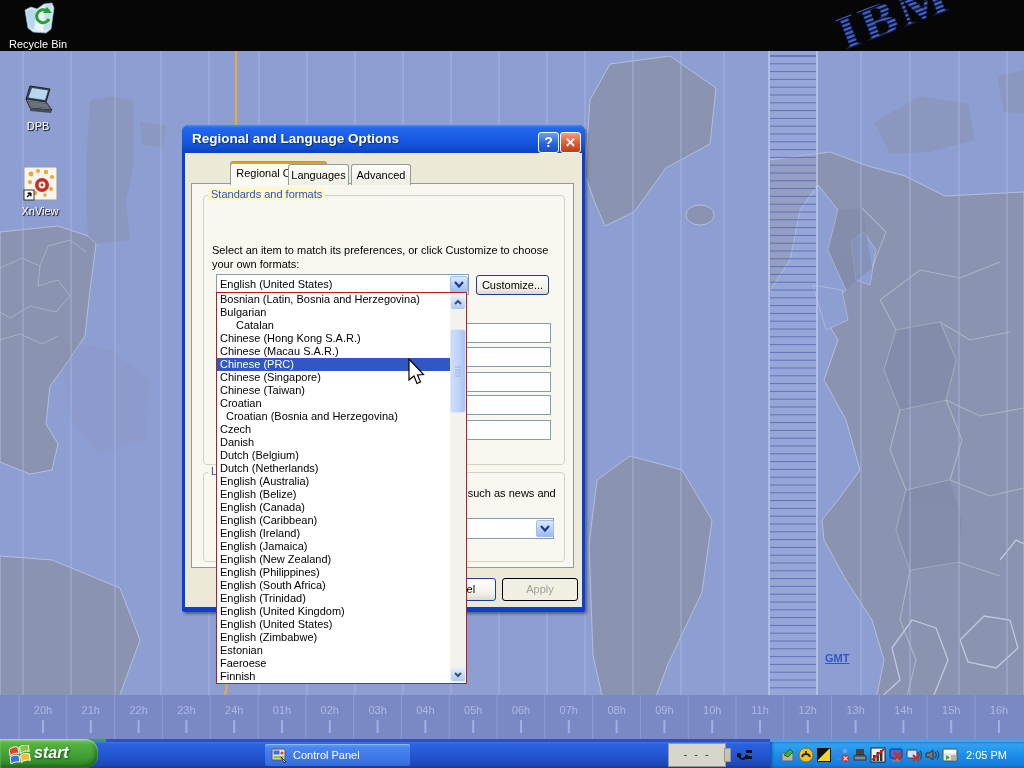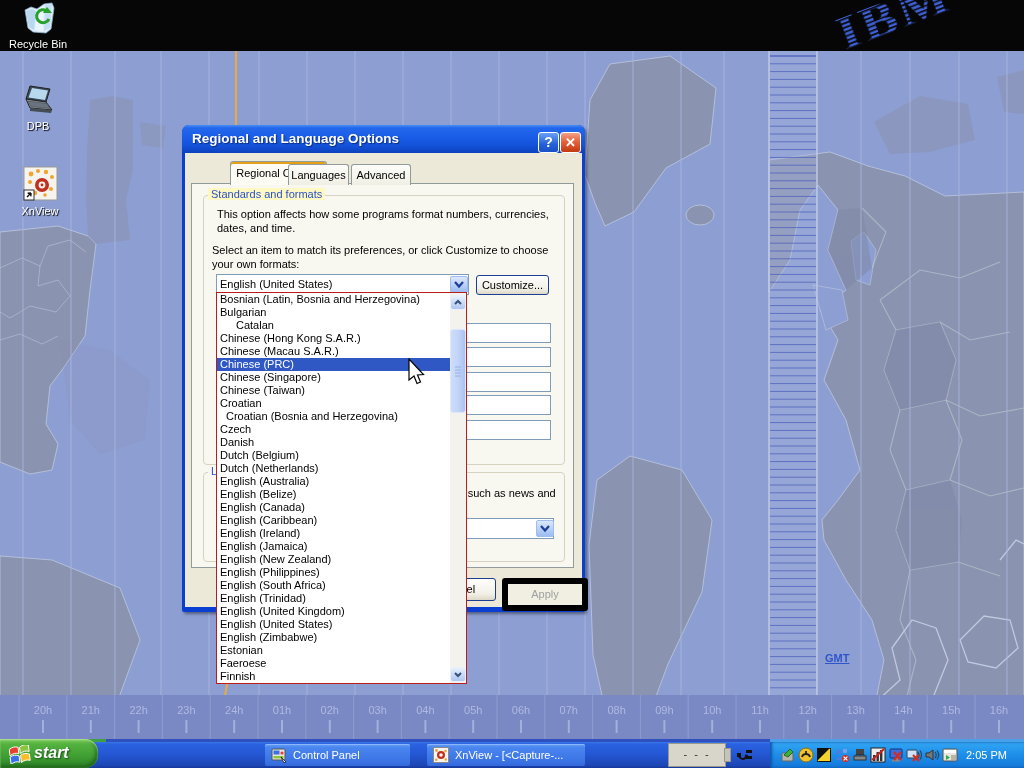--- a/index.html
+++ b/index.html
@@ -325,21 +325,20 @@
 
   <div class="abs" style="left:9px;top:36px;width:95px;height:23px;background:#fcfbf4;border:1px solid #919b9c;border-bottom:none;border-radius:3px 3px 0 0;box-shadow:inset 0 2px 0 #e5a01a;font-size:11px;text-align:center;line-height:23px;color:#000;z-index:3;margin-left:39px;">Regional Options</div>
   <div class="abs" style="left:106px;top:39px;width:59px;height:20px;background:linear-gradient(180deg,#fdfdfa,#f0efe4);border:1px solid #919b9c;border-bottom:none;border-radius:3px 3px 0 0;font-size:11px;text-align:center;line-height:20px;color:#000;z-index:3;">Languages</div>
   <div class="abs" style="left:169px;top:39px;width:58px;height:20px;background:linear-gradient(180deg,#fdfdfa,#f0efe4);border:1px solid #919b9c;border-bottom:none;border-radius:3px 3px 0 0;font-size:11px;text-align:center;line-height:20px;color:#000;z-index:3;">Advanced</div>
 
   <div class="abs" style="left:9px;top:58px;width:381px;height:383px;background:#f9f8f0;border:1px solid #919b9c;z-index:2;"></div>
 
   <div class="abs" style="left:21px;top:70px;width:360px;height:268px;border:1px solid #d5d2bf;border-radius:4px;z-index:2;"></div>
   <div class="abs" style="left:26px;top:63px;background:#fef9c3;padding:0 3px;color:#2a50c8;font-size:11px;z-index:2;">Standards and formats</div>
 
-  <div class="abs" style="left:35px;top:83px;width:345px;color:#000;font-size:11px;line-height:13.5px;z-index:2;">This option affects how some programs format numbers, currencies, dates, and time.</div>
   <div class="abs" style="left:30px;top:119px;width:345px;color:#000;font-size:11px;line-height:13.5px;z-index:2;">Select an item to match its preferences, or click Customize to choose your own formats:</div>
 
   <div class="abs" style="left:34px;top:149px;width:251px;height:19px;background:#fff;border:1px solid #7f9db9;z-index:2;">
     <div class="abs" style="left:3px;top:3px;font-size:11px;">English (United States)</div>
     <div class="abs" style="left:233px;top:1px;width:16px;height:15px;border:1px solid #9ebdf0;border-radius:2px;background:linear-gradient(180deg,#dce8fb,#c0d4f7 45%,#9cbcf0);">
       <svg width="16" height="15" viewBox="0 0 16 15">
           <path d="M4,5 L8,9.5 L12,5" stroke="#1c3f94" stroke-width="2.2" fill="none"></path>
         </svg>
     </div>
   </div>
@@ -360,21 +359,21 @@
     <div class="abs" style="left:3px;top:3px;font-size:11px;">United States</div>
     <div class="abs" style="left:319px;top:1px;width:16px;height:15px;border:1px solid #9ebdf0;border-radius:2px;background:linear-gradient(180deg,#dce8fb,#c0d4f7 45%,#9cbcf0);">
       <svg width="16" height="15" viewBox="0 0 16 15">
           <path d="M4,5 L8,9.5 L12,5" stroke="#1c3f94" stroke-width="2.2" fill="none"></path>
         </svg>
     </div>
   </div>
 
   <div class="abs" style="left:155px;top:453px;width:74px;height:21px;background:linear-gradient(180deg,#fefefd,#f2f1e8 70%,#dcd8c8);border:1px solid #1c3f94;border-radius:3px;font-size:11px;text-align:center;line-height:20px;">OK</div>
   <div class="abs" style="left:238px;top:453px;width:74px;height:21px;background:linear-gradient(180deg,#fefefd,#f2f1e8 70%,#dcd8c8);border:1px solid #1c3f94;border-radius:3px;font-size:11px;text-align:center;line-height:20px;">Cancel</div>
-  <div class="abs" style="left:320px;top:453px;width:74px;height:21px;background:#f1efe2;border:6px solid #000000;border-radius:3px;font-size:11px;text-align:center;line-height:20px;color:#a0a0a0;">Apply</div>
+  <div class="abs" style="left:320px;top:453px;width:74px;height:21px;background:#f1efe2;border:1px solid #000000;border-radius:3px;font-size:11px;text-align:center;line-height:20px;color:#a0a0a0;">Apply</div>
 </div>
 
 <div id="list" class="abs" style="left:216px;top:292px;width:251px;height:392px;background:#fff;border:1px solid #b91c1c;box-sizing:border-box;z-index:5;font-size:11px;color:#000;">
   <div id="items" class="abs" style="left:0;top:0;width:233px;">
       <div style="height:13px;line-height:13px;padding-left:3px;white-space:nowrap;overflow:hidden;">Bosnian (Latin, Bosnia and Herzegovina)</div>
       <div style="height:13px;line-height:13px;padding-left:3px;white-space:nowrap;overflow:hidden;">Bulgarian</div>
       <div style="height:13px;line-height:13px;padding-left:3px;white-space:nowrap;overflow:hidden;margin-left:16px;">Catalan</div>
       <div style="height:13px;line-height:13px;padding-left:3px;white-space:nowrap;overflow:hidden;">Chinese (Hong Kong S.A.R.)</div>
       <div style="height:13px;line-height:13px;padding-left:3px;white-space:nowrap;overflow:hidden;">Chinese (Macau S.A.R.)</div>
       <div style="height:13px;line-height:13px;padding-left:3px;white-space:nowrap;overflow:hidden;background:#2f58c4;color:#fff;">Chinese (PRC)</div>
@@ -448,32 +447,20 @@
   <div class="abs" style="left:265px;top:2px;width:145px;height:22px;border-radius:2px;background:linear-gradient(180deg,#68a1f7 0%,#4a86f0 15%,#3a72e4 80%,#3568d8 100%);box-shadow:inset 0 1px 0 #8cb6fa;">
     <svg class="abs" style="left:6px;top:3px" width="16" height="16" viewBox="0 0 16 16">
       <rect x="1" y="2" width="13" height="11" rx="1" fill="#e8e4da" stroke="#555"></rect>
       <rect x="2.5" y="3.5" width="6" height="4" fill="#3a6fe8"></rect>
       <circle cx="11" cy="6" r="1.6" fill="#e8402f"></circle>
       <rect x="2.5" y="9" width="10" height="2.4" fill="#8cc43e"></rect>
       <path d="M10,10 L15,15 L13,15.8 Z" fill="#fff" stroke="#000" stroke-width="0.7"></path>
     </svg>
     <div class="abs" style="left:28px;top:5px;color:#fff;font-size:11px;white-space:nowrap;">Control Panel</div>
   </div>
-  <div class="abs" style="left:427px;top:2px;width:158px;height:22px;border-radius:2px;background:linear-gradient(180deg,#68a1f7 0%,#4a86f0 15%,#3a72e4 80%,#3568d8 100%);box-shadow:inset 0 1px 0 #8cb6fa;">
-    <svg class="abs" style="left:6px;top:3px" width="16" height="16" viewBox="0 0 16 16">
-      <rect x="0.5" y="0.5" width="15" height="15" fill="#f6f4ee" stroke="#888"></rect>
-      <circle cx="8" cy="8" r="4" fill="#c03020"></circle>
-      <circle cx="8" cy="8" r="1.8" fill="#f6f4ee"></circle>
-      <circle cx="3.5" cy="3.5" r="1.4" fill="#f2a431"></circle>
-        <circle cx="12.5" cy="4" r="1.3" fill="#f2a431"></circle>
-      <circle cx="12.8" cy="12.5" r="1.2" fill="#f2a431"></circle>
-        <circle cx="3.2" cy="12.8" r="1.3" fill="#f2a431"></circle>
-    </svg>
-    <div class="abs" style="left:28px;top:5px;color:#fff;font-size:11px;white-space:nowrap;">XnView - [&lt;Capture-...</div>
-  </div>
 
   <div class="abs" style="left:668px;top:1px;width:56px;height:22px;background:#d8d5cb;border:1px solid #9a988c;color:#333;font-size:11px;text-align:center;line-height:21px;letter-spacing:2px;">- - -</div>
   <div class="abs" style="left:724px;top:6px;width:5px;height:12px;background:#c6c3b8;border:1px solid #9a988c;"></div>
 
   <svg class="abs" style="left:735px;top:5px" width="18" height="16" viewBox="0 0 18 16">
     <path d="M3,8 a5,5 0 1 0 10,-0.2 L10,7.8 a2.4,2.4 0 1 1 -4.6,0.2 Z" fill="#111"></path>
     <rect x="11" y="3" width="6" height="3" fill="#111"></rect>
     <rect x="11" y="9" width="6" height="3" fill="#111"></rect>
     <rect x="2" y="6" width="4" height="4" fill="#111"></rect>
   </svg>

